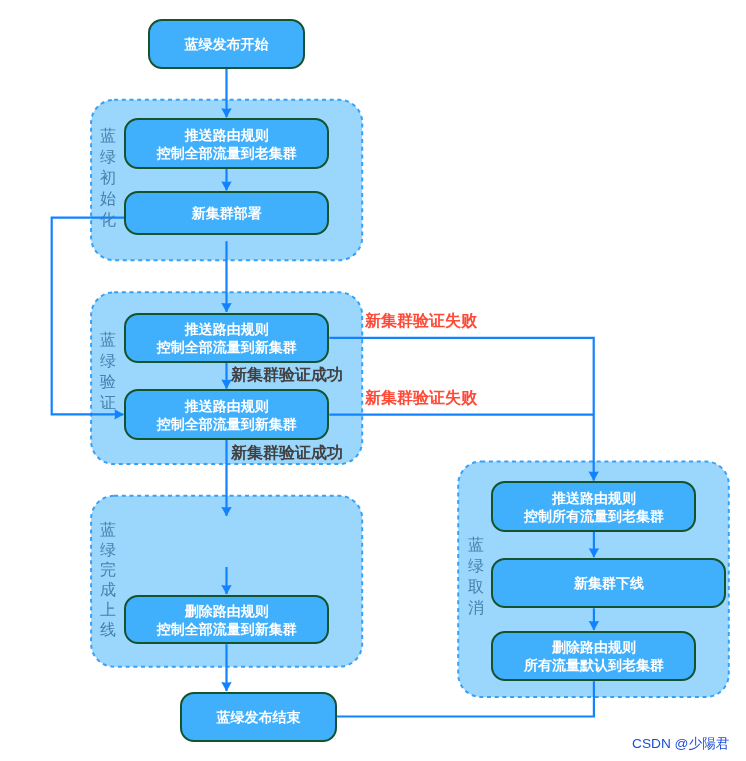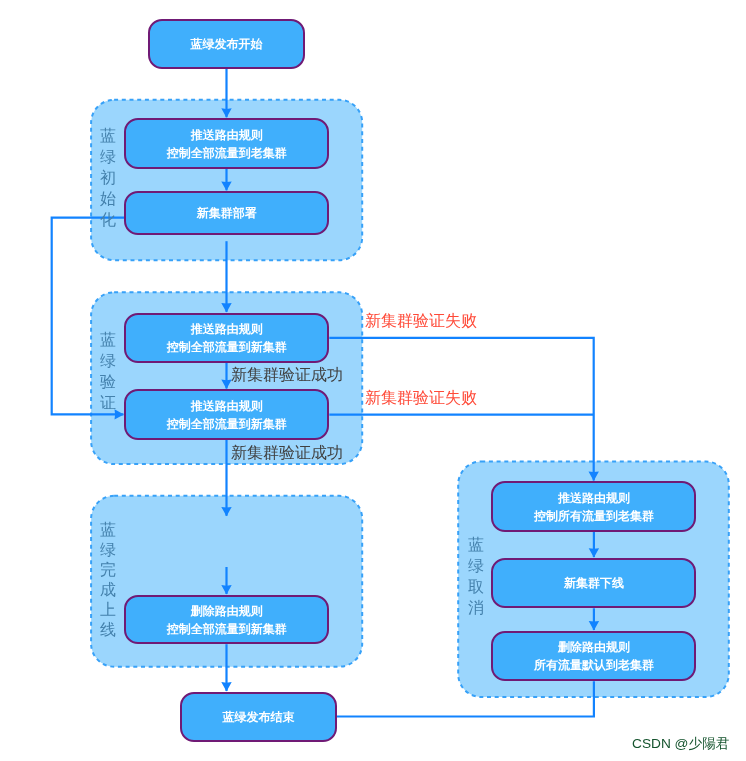--- a/index.html
+++ b/index.html
@@ -1,27 +1,27 @@
 <!DOCTYPE html>
 <html><head>
 <meta charset="utf-8">
 <title>blue-green-flow</title>
 <style>
   html,body{margin:0;padding:0;background:#ffffff;}
   body{width:746px;height:761px;overflow:hidden;font-family:"Liberation Sans",sans-serif;}
   #stage{position:relative;width:746px;height:761px;background:#fff;}
   svg.conn{position:absolute;left:0;top:0;width:746px;height:761px;}
   .glabel{position:absolute;color:#4481ac;font-size:16px;line-height:21px;width:22px;text-align:center;}
-  .node{position:absolute;background:#40affc;border:2px solid #701a75;border-radius:14px;box-sizing:border-box;color:#fff;
-        display:flex;flex-direction:column;align-items:center;justify-content:center;font-size:12px;line-height:18px;font-weight:700;}
+  .node{position:absolute;background:#40affc;border:2px solid #14532d;border-radius:14px;box-sizing:border-box;color:#fff;
+        display:flex;flex-direction:column;align-items:center;justify-content:center;font-size:14px;line-height:18px;font-weight:700;}
   .node span{display:block;white-space:nowrap;}
-  .elabel{position:absolute;font-size:16px;font-weight:400;white-space:nowrap;}
+  .elabel{position:absolute;font-size:16px;font-weight:700;white-space:nowrap;}
   .ok{color:#404040;}
   .fail{color:#ff4a38;}
-  .watermark{position:absolute;color:#14532d;font-size:13.7px;white-space:nowrap;text-align:center;}
+  .watermark{position:absolute;color:#1d4ed8;font-size:13.7px;white-space:nowrap;text-align:center;}
 </style>
 </head>
 <body>
 
 <div id="stage">
 
   <svg class="conn" viewBox="0 0 746 761">
     <g fill="#9bd6fd" stroke="#37a1f8" stroke-width="2" stroke-dasharray="4 3.7">
       <rect x="91.1" y="99.8" width="271.1" height="160.4" rx="23"></rect>
       <rect x="91.1" y="292.3" width="271.1" height="171.8" rx="23"></rect>
@@ -84,21 +84,21 @@
     <span>删除路由规则</span>
     <span>控制全部流量到新集群</span>
   </div>
   <div class="node" style="left:148.3px;top:691.9px;width:156.3px;height:50.1px;margin-left:32px;">
     <span>蓝绿发布结束</span>
   </div>
   <div class="node" style="left:491.4px;top:481.3px;width:205px;height:50.5px;">
     <span>推送路由规则</span>
     <span>控制所有流量到老集群</span>
   </div>
-  <div class="node" style="left:491.4px;top:558px;width:205px;height:50.3px;">
+  <div class="node" style="left:491.4px;top:558px;width:235px;height:50.3px;">
     <span>新集群下线</span>
   </div>
   <div class="node" style="left:491.4px;top:630.8px;width:205px;height:50.4px;">
     <span>删除路由规则</span>
     <span>所有流量默认到老集群</span>
   </div>
 
   <div class="glabel" style="left:97px;top:125px;">
       <div>蓝</div>
       <div>绿</div>

